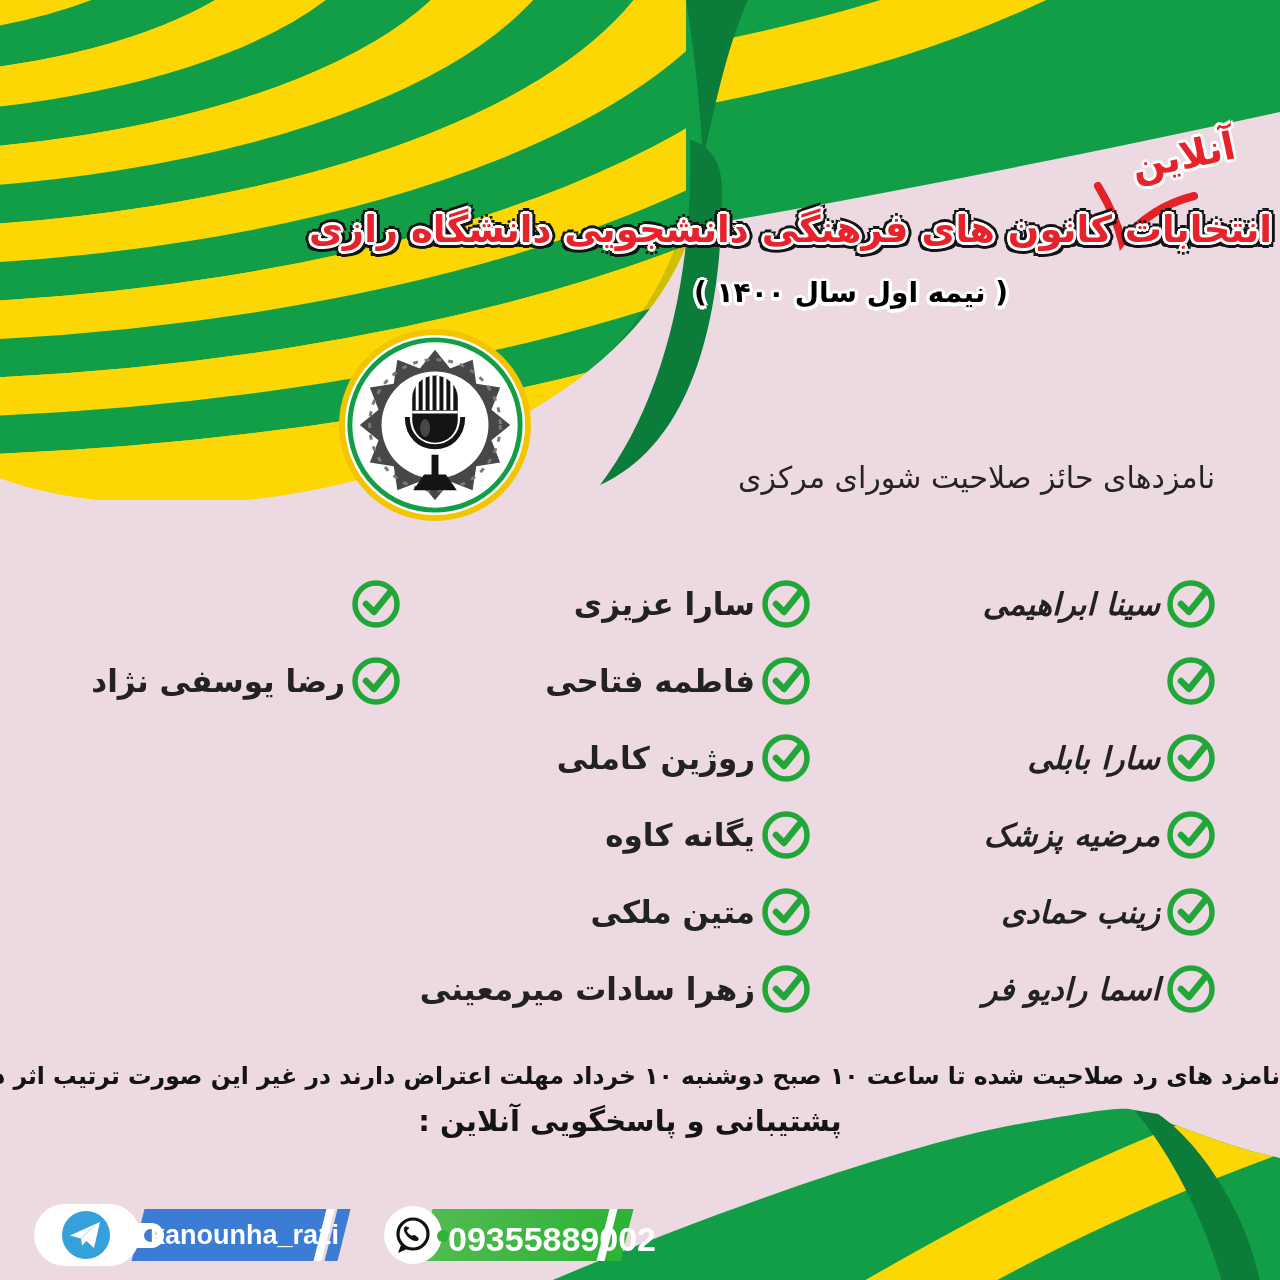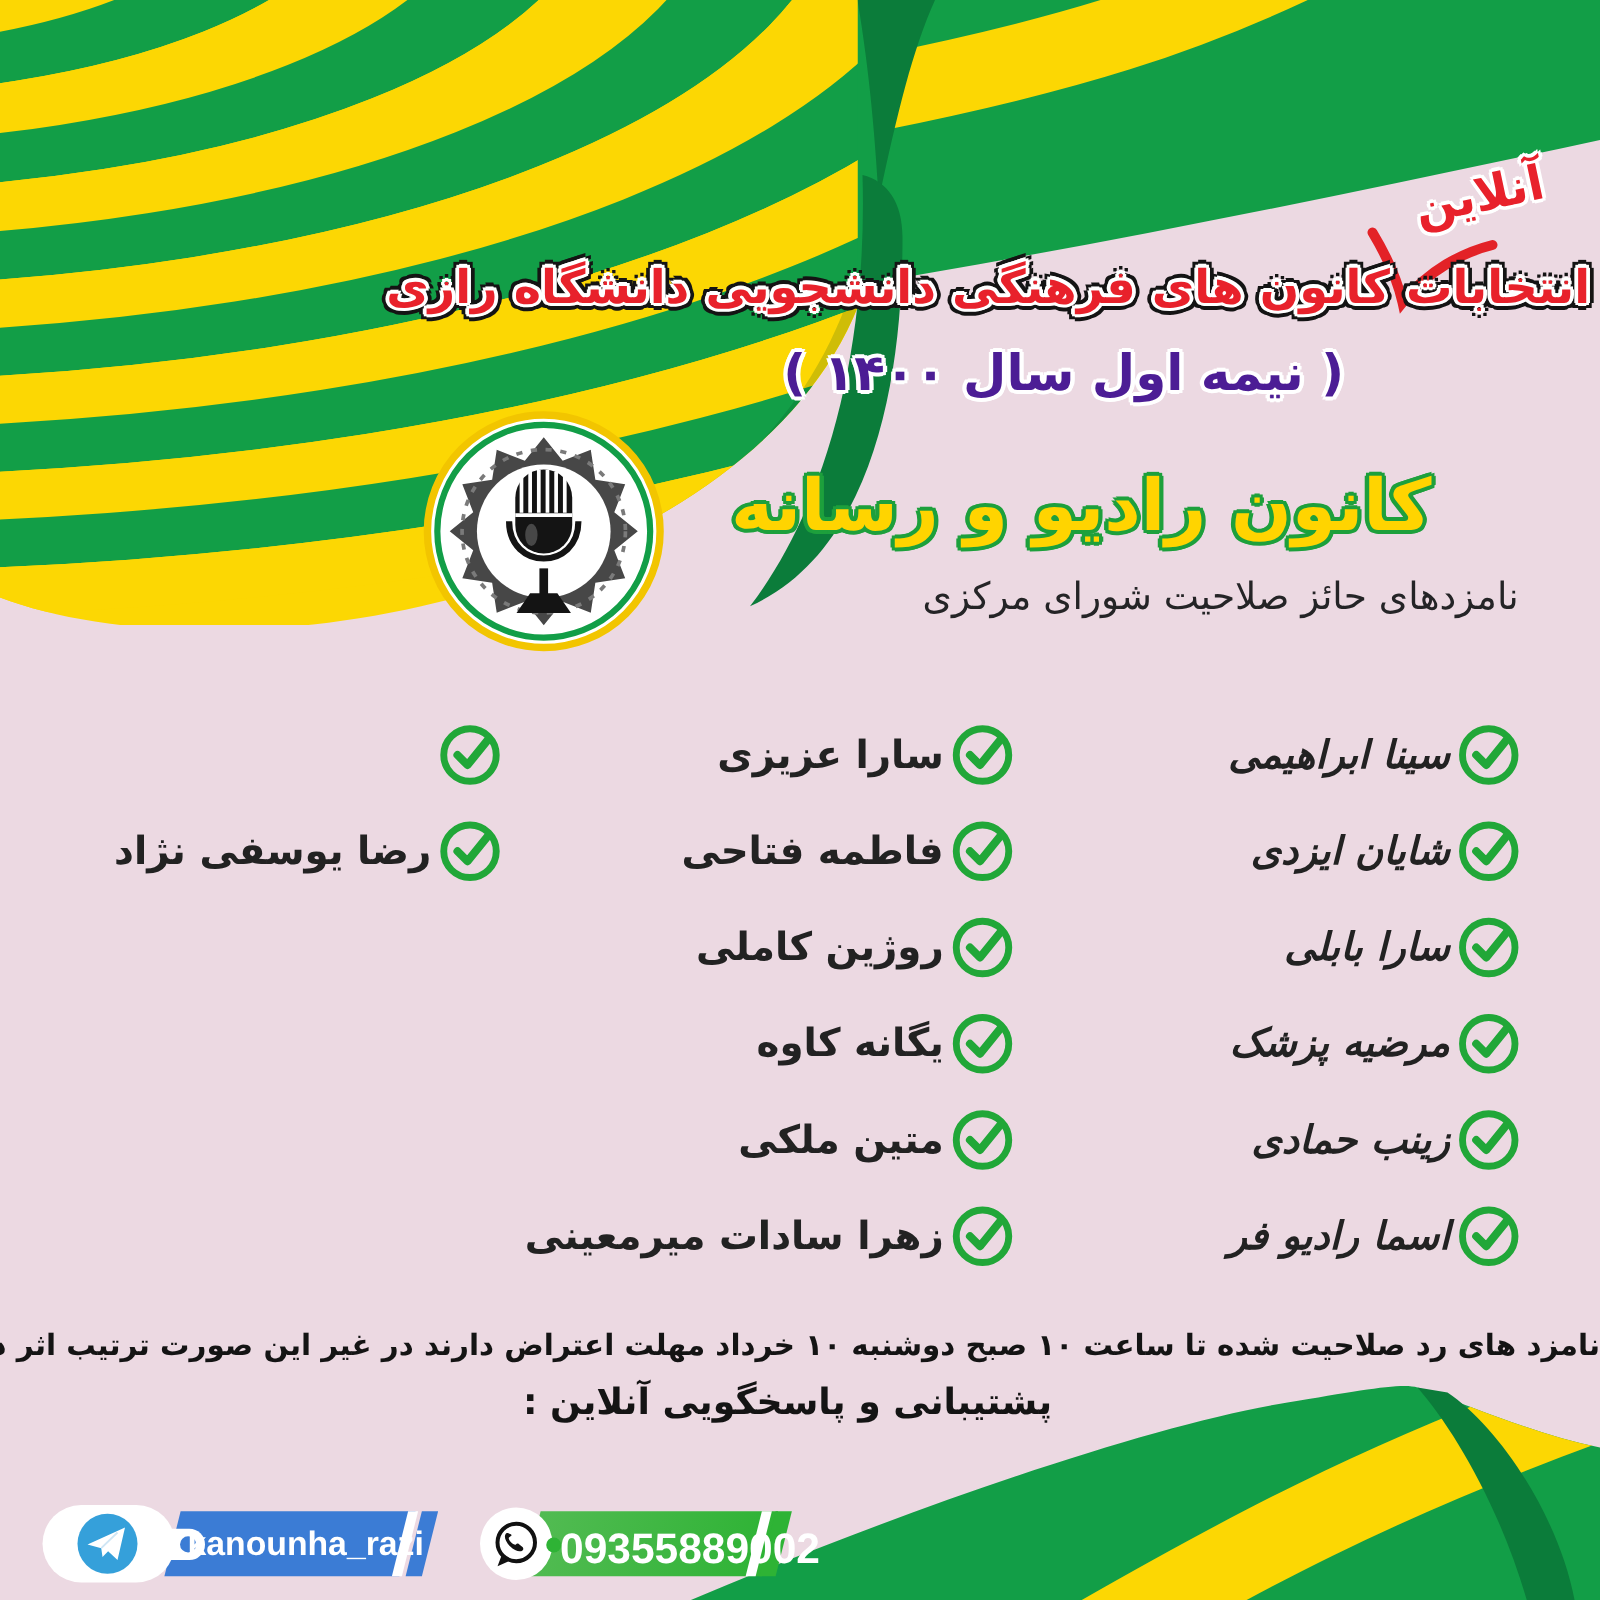--- a/index.html
+++ b/index.html
@@ -24,21 +24,21 @@
   .main-title{
     left:430px;right:8px;top:208px;text-align:center;
     font-size:37px;font-weight:bold;color:#e8212b;direction:rtl;white-space:nowrap;
     text-shadow:3px 0 0 #fff,-3px 0 0 #fff,0 3px 0 #fff,0 -3px 0 #fff,
       2.2px 2.2px 0 #fff,-2.2px 2.2px 0 #fff,2.2px -2.2px 0 #fff,-2.2px -2.2px 0 #fff,
       6px 0 0 #141414,-6px 0 0 #141414,0 6px 0 #141414,0 -6px 0 #141414,
       4.5px 4.5px 0 #141414,-4.5px 4.5px 0 #141414,4.5px -4.5px 0 #141414,-4.5px -4.5px 0 #141414;
   }
   .year-line{
     left:430px;right:8px;top:276px;text-align:center;
-    font-size:40px;font-weight:bold;color:#4c1d95;direction:rtl;white-space:nowrap;
+    font-size:28px;font-weight:bold;color:#000000;direction:rtl;white-space:nowrap;
     text-shadow:3.5px 0 0 #fff,-3.5px 0 0 #fff,0 3.5px 0 #fff,0 -3.5px 0 #fff,
       2.5px 2.5px 0 #fff,-2.5px 2.5px 0 #fff,2.5px -2.5px 0 #fff,-2.5px -2.5px 0 #fff;
   }
   .club-name{
     left:545px;width:640px;top:372px;text-align:center;
     font-size:57px;font-weight:bold;color:#ffd400;direction:rtl;white-space:nowrap;
     text-shadow:3.5px 0 0 #1da03c,-3.5px 0 0 #1da03c,0 3.5px 0 #1da03c,0 -3.5px 0 #1da03c,
       2.5px 2.5px 0 #1da03c,-2.5px 2.5px 0 #1da03c,2.5px -2.5px 0 #1da03c,-2.5px -2.5px 0 #1da03c;
   }
   .candidates-heading{
@@ -180,37 +180,35 @@
         <line x1="117" y1="56" x2="117" y2="85"></line>
         <line x1="77" y1="87" x2="123" y2="87"></line>
       </g>
       <ellipse cx="90" cy="103" rx="5" ry="9" fill="rgba(255,255,255,0.22)"></ellipse>
       <path d="M72,92 C72,132 128,132 128,92" stroke="#141414" stroke-width="5" fill="none"></path>
       <rect x="96.5" y="130" width="7" height="22" fill="#141414"></rect>
       <path d="M78,166 L122,166 L111,150 L89,150 Z" fill="#141414"></path>
     </g>
   </svg>
 
-  <div class="abs club-name">کانون رادیو و رسانه</div>
   <div class="abs candidates-heading">نامزدهای حائز صلاحیت شورای مرکزی</div>
 
   <div class="abs col col-right">
     <div class="cand-row">
       <svg class="check" viewBox="0 0 52 52">
           <circle cx="26" cy="26" r="21" fill="none" stroke="#21a738" stroke-width="5.5"></circle>
           <path d="M16,26 L24,34 L41,13" fill="none" stroke="#21a738" stroke-width="6.5" stroke-linecap="round" stroke-linejoin="round"></path>
         </svg>
       <span class="cand-name">سینا ابراهیمی</span>
     </div>
     <div class="cand-row">
       <svg class="check" viewBox="0 0 52 52">
           <circle cx="26" cy="26" r="21" fill="none" stroke="#21a738" stroke-width="5.5"></circle>
           <path d="M16,26 L24,34 L41,13" fill="none" stroke="#21a738" stroke-width="6.5" stroke-linecap="round" stroke-linejoin="round"></path>
         </svg>
-      <span class="cand-name">شایان ایزدی</span>
     </div>
     <div class="cand-row">
       <svg class="check" viewBox="0 0 52 52">
           <circle cx="26" cy="26" r="21" fill="none" stroke="#21a738" stroke-width="5.5"></circle>
           <path d="M16,26 L24,34 L41,13" fill="none" stroke="#21a738" stroke-width="6.5" stroke-linecap="round" stroke-linejoin="round"></path>
         </svg>
       <span class="cand-name">سارا بابلی</span>
     </div>
     <div class="cand-row">
       <svg class="check" viewBox="0 0 52 52">

